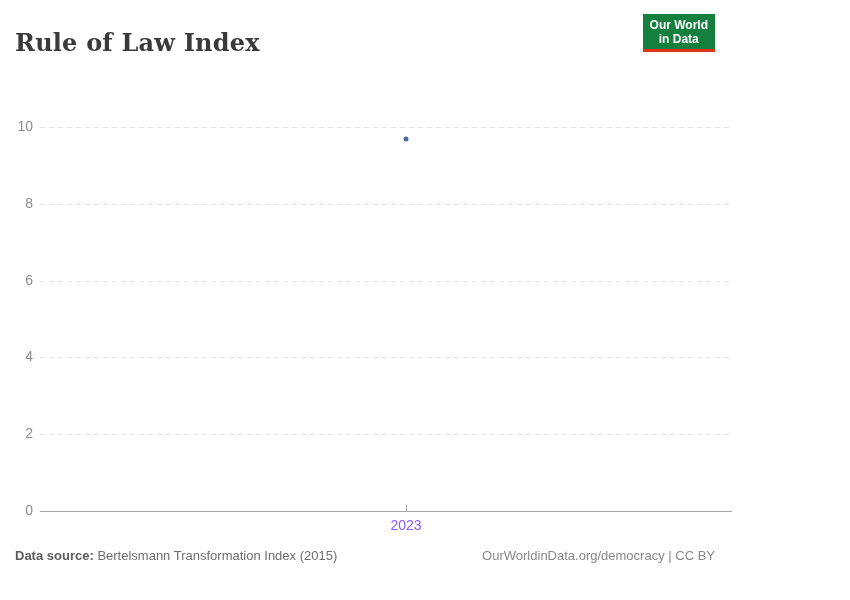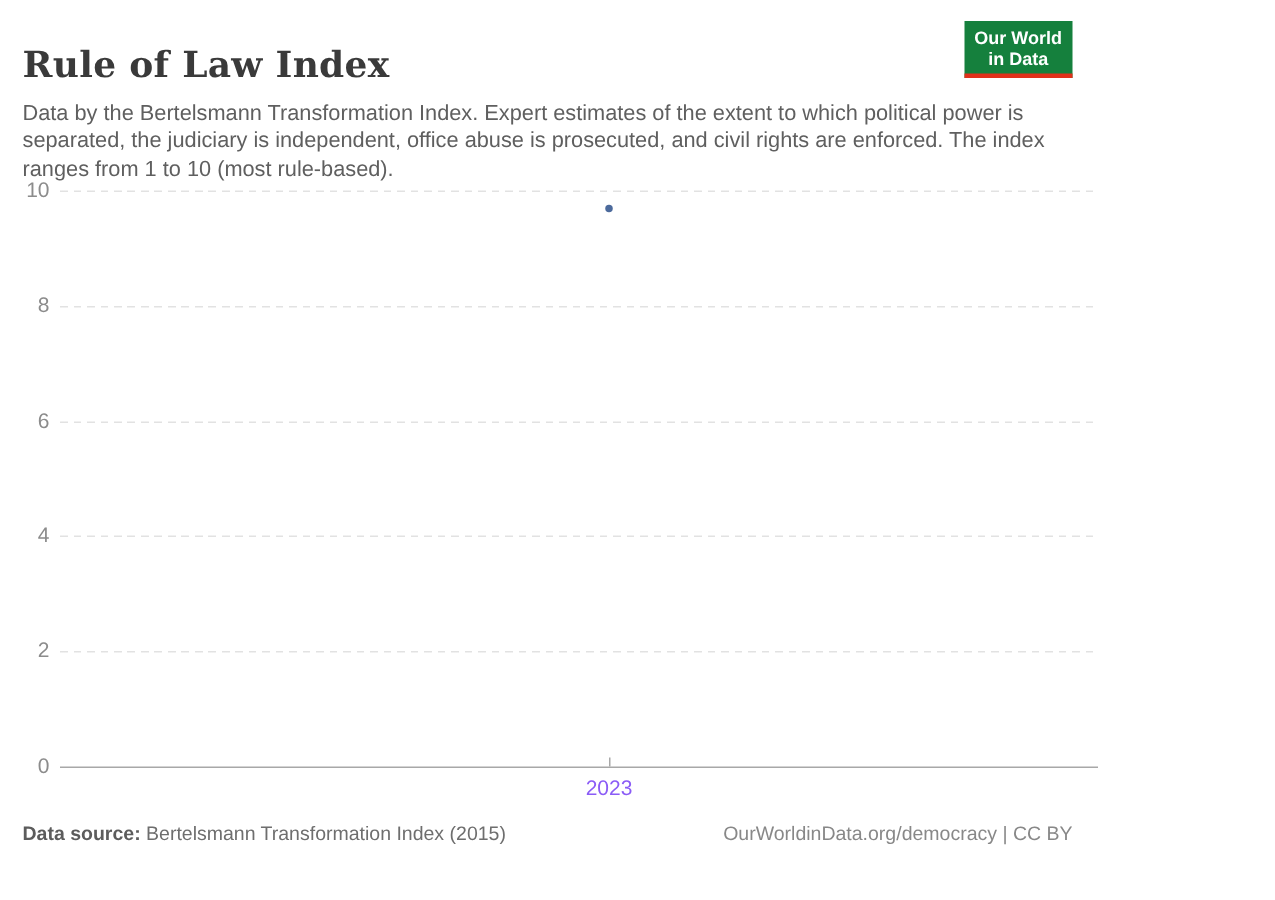--- a/index.html
+++ b/index.html
@@ -65,21 +65,20 @@
     position:absolute;right:17px;top:548px;
     font-size:13px;color:#888888;cursor:pointer;
   }
 </style>
 </head>
 <body>
 
 <div id="stage">
 
   <h1 id="title">Rule of Law Index</h1>
-  <p id="subtitle">Data by the Bertelsmann Transformation Index. Expert estimates of the extent to which political power is separated, the judiciary is independent, office abuse is prosecuted, and civil rights are enforced. The index ranges from 1 to 10 (most rule-based).</p>
   <div id="logo">
     <div>Our World</div>
     <div>in Data</div>
   </div>
 
   <div id="plot">
     <div id="x-tick"></div>
     <div id="x-tick-label">2023</div>
     <div id="data-point" title="" style="left: 50%; top: 3%; background: rgb(76, 106, 156);"></div>
     <div id="entity-label" style="top: 3%; color: #701a75;">Chile</div>

